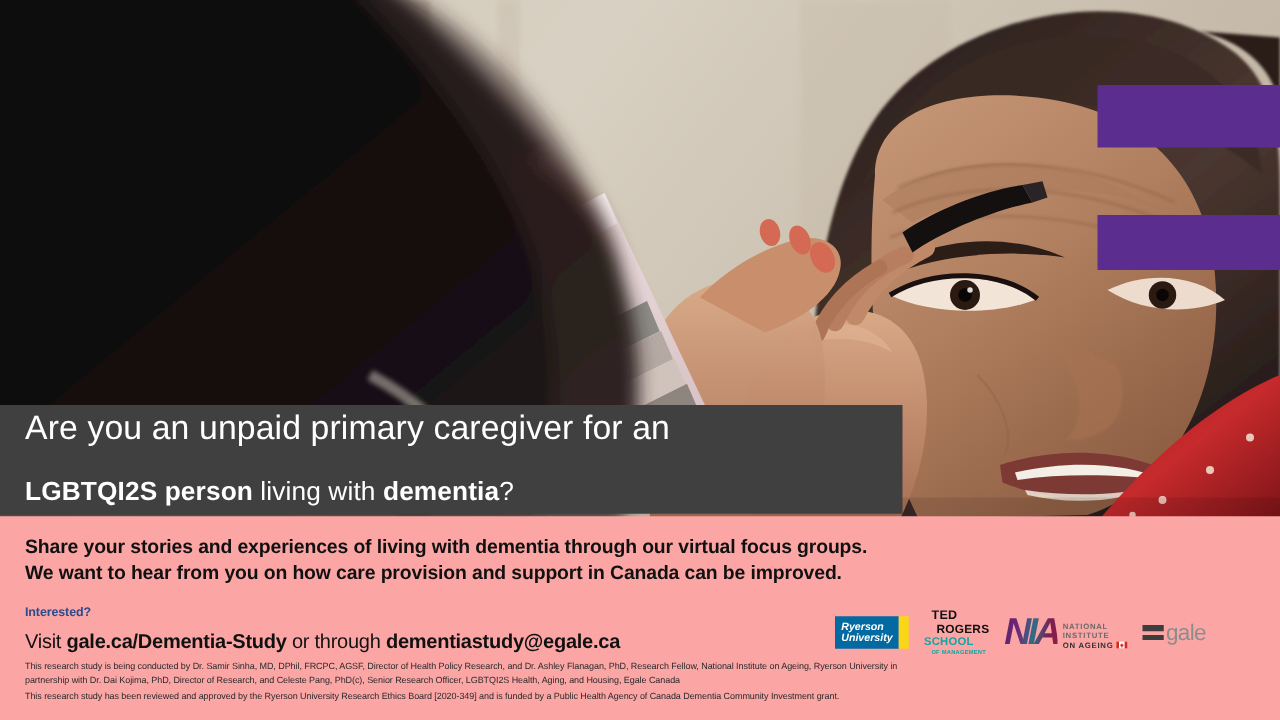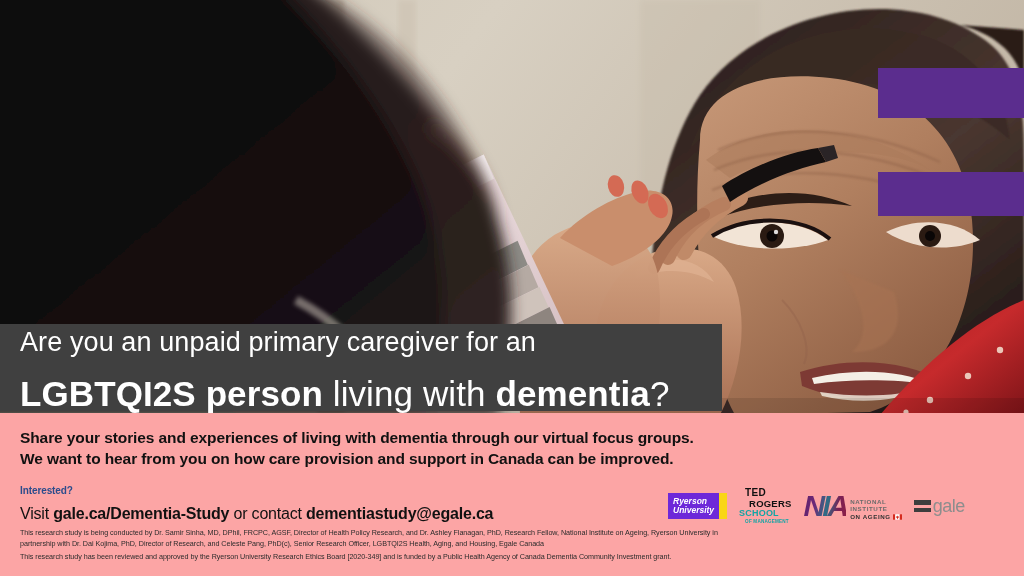--- a/index.html
+++ b/index.html
@@ -12,40 +12,40 @@
 
   
   .eqbar{position:absolute;z-index:6;}
   .eqbar-1{left:878px;top:68px;width:146px;height:50px;}
   .eqbar-2{left:878px;top:172px;width:146px;height:44px;}
 
   
   .headline{position:absolute;left:0;top:324px;width:722px;height:87px;z-index:7;
             display:flex;flex-direction:column;justify-content:center;padding-left:20px;box-sizing:border-box;}
   .headline .l1{color:#ffffff;font-size:27px;line-height:34px;font-weight:400;letter-spacing:.1px;white-space:nowrap;}
-  .headline .l2{color:#ffffff;font-size:35px;line-height:34px;font-weight:400;letter-spacing:.1px;white-space:nowrap;margin-top:18px;}
+  .headline .l2{color:#ffffff;font-size:21px;line-height:34px;font-weight:400;letter-spacing:.1px;white-space:nowrap;margin-top:18px;}
   .headline b{font-weight:700;}
 
   
   .body-sec{position:absolute;left:0;top:413px;width:1024px;height:200px;background:#fca5a5;z-index:8;}
 
   .lede{position:absolute;left:20px;top:14px;width:880px;}
   .lede .ln{font-size:15.5px;line-height:21px;font-weight:700;color:#111;white-space:nowrap;letter-spacing:-.1px;}
 
   .interested{position:absolute;left:20px;top:68px;font-size:10px;font-weight:700;line-height:20px;letter-spacing:-.1px;}
   .visit{position:absolute;left:20px;top:90px;font-size:16px;line-height:21px;color:#111;white-space:nowrap;letter-spacing:-.2px;}
   .visit b{font-weight:700;}
 
   
   .logos{position:absolute;left:668px;top:484px;width:352px;height:44px;z-index:9;
          display:flex;align-items:center;gap:12px;}
   .logo{display:flex;align-items:center;}
 
   .ryerson{display:flex;align-items:stretch;height:26px;}
-  .ryerson .blk{background:#6d28d9;color:#fff;display:flex;flex-direction:column;justify-content:center;
+  .ryerson .blk{background:#0369a1;color:#fff;display:flex;flex-direction:column;justify-content:center;
                 padding:2px 5px;font-size:8.5px;font-weight:700;line-height:9.5px;font-style:italic;}
   .ryerson .ylw{width:8px;background:#F9D616;}
 
   .tedrogers{display:flex;flex-direction:column;align-items:flex-start;line-height:1;}
   .tedrogers .t1{font-size:10px;font-weight:700;color:#111;letter-spacing:.3px;margin-left:6px;}
   .tedrogers .t2{font-size:9.5px;font-weight:700;color:#111;letter-spacing:.2px;margin-top:1px;margin-left:10px;}
   .tedrogers .t3{font-size:9px;font-weight:700;color:#12A5A5;letter-spacing:.2px;margin-top:1px;}
   .tedrogers .t4{font-size:4.6px;font-weight:700;color:#12A5A5;letter-spacing:.2px;margin-top:1.5px;margin-left:6px;}
 
   .nia{display:flex;align-items:flex-end;gap:4px;}
@@ -220,21 +220,21 @@
 
   <div class="body-sec">
 
     <div class="lede">
       <div class="ln">Share your stories and experiences of living with dementia through our virtual focus groups.</div>
       <div class="ln">We want to hear from you on how care provision and support in Canada can be improved.</div>
     </div>
 
     <div class="interested" style="color:#2B4C8C">Interested?</div>
 
-    <div class="visit"><span>Visit </span><b>gale.ca/Dementia-Study</b><span> or contact </span><b>dementiastudy@egale.ca</b></div>
+    <div class="visit"><span>Visit </span><b>gale.ca/Dementia-Study</b><span> or through </span><b>dementiastudy@egale.ca</b></div>
   </div>
 
   <div class="logos">
 
     <div class="logo ryerson">
       <div class="blk">
         <span>Ryerson</span>
         <span>University</span>
       </div>
       <div class="ylw"></div>

